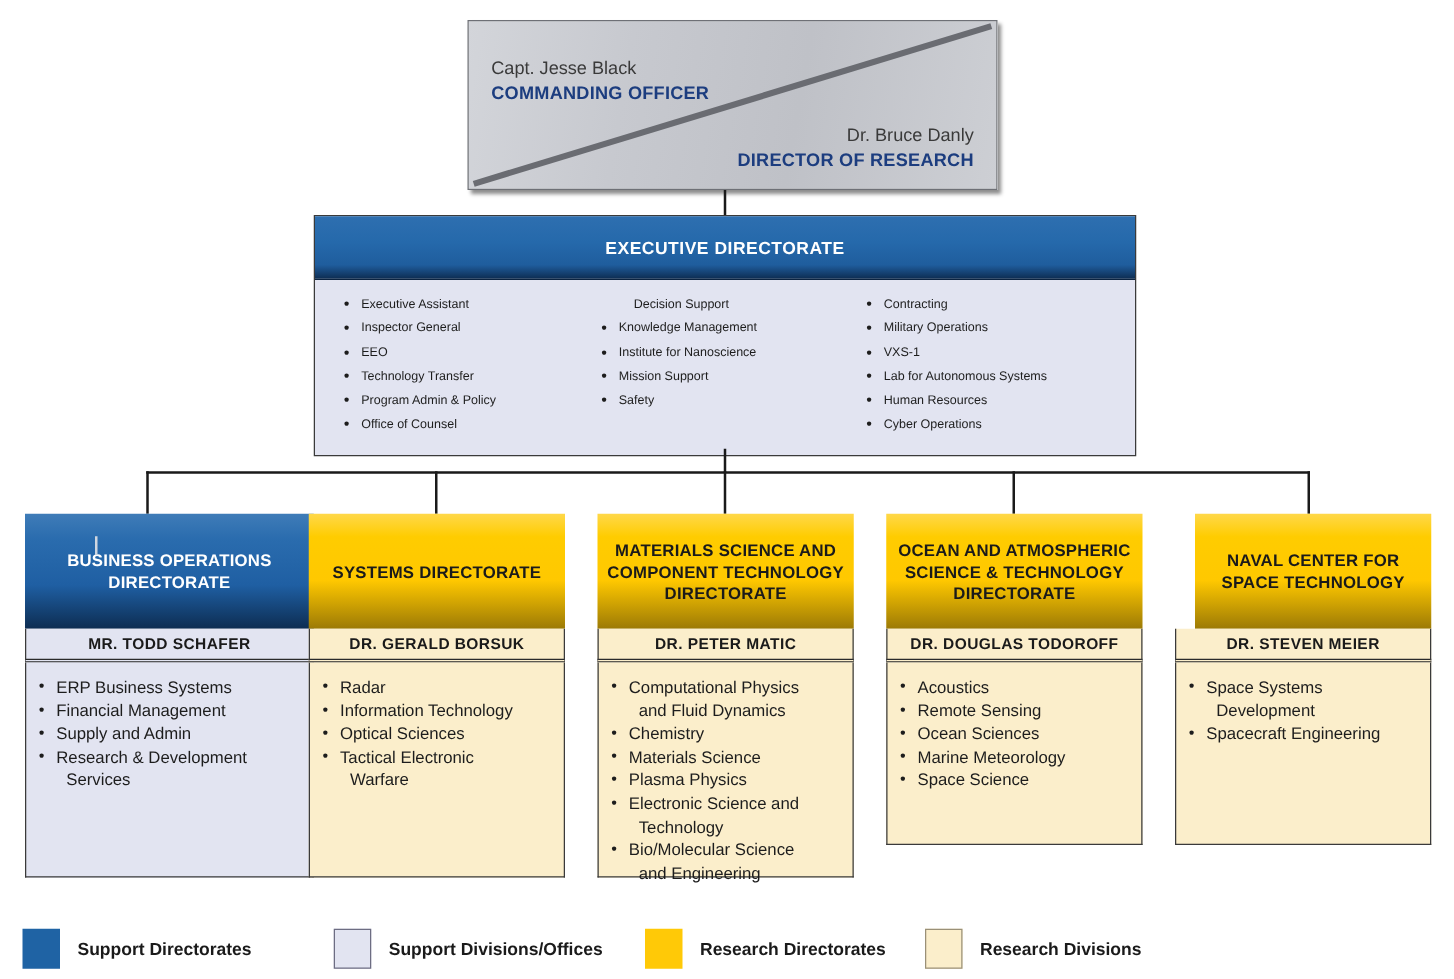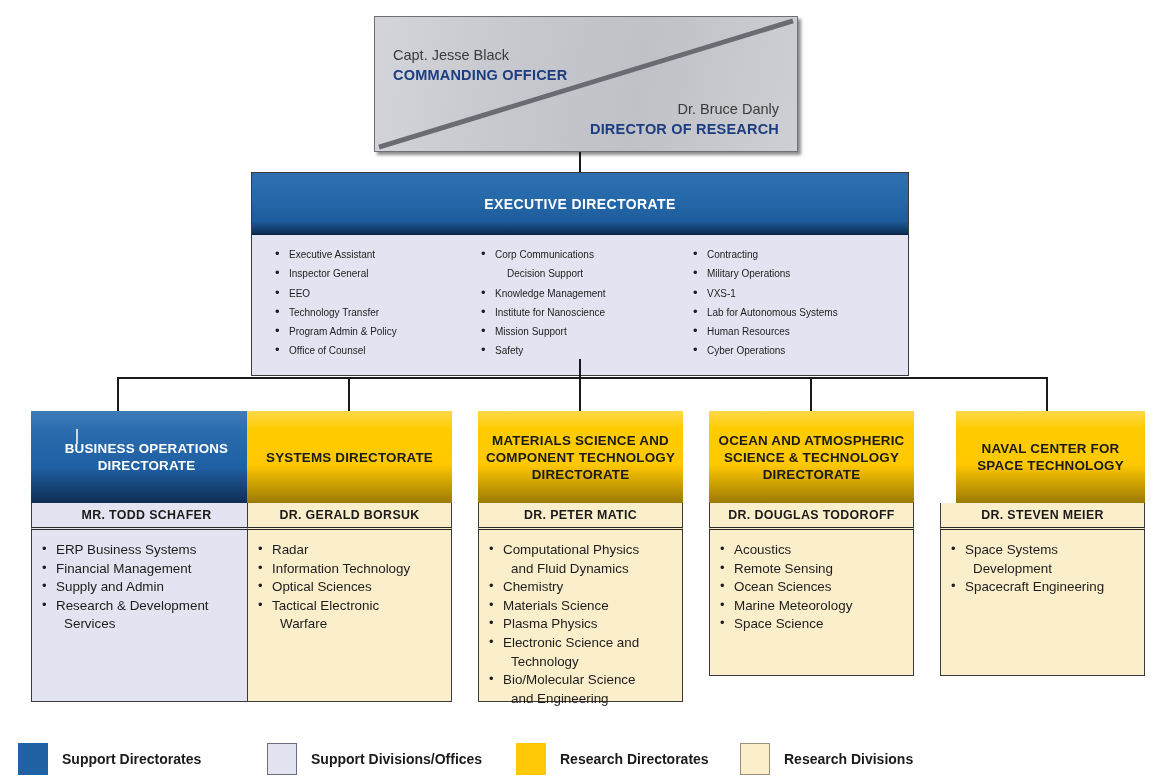--- a/index.html
+++ b/index.html
@@ -27,21 +27,21 @@
   #cmd-right{right:18px;top:82px;text-align:right;}
   .cmd-person{font-size:14.5px;color:#3a3a3a;line-height:20px;white-space:nowrap;}
   .cmd-role{font-size:14.5px;font-weight:bold;color:#1c3d7f;line-height:21px;letter-spacing:.2px;white-space:nowrap;}
 
   
   #exec{
     position:absolute;left:251px;top:172px;width:658px;
     box-sizing:border-box;border:1px solid #3a3a3a;
   }
   #exec-head{
-    height:62px;box-sizing:border-box;
+    height:51px;box-sizing:border-box;
     background:linear-gradient(180deg,#2e6fb0 0%,#2569ab 42%,#1f5d9d 78%,#0d2d52 100%);
     display:flex;align-items:center;justify-content:center;
     color:#ffffff;font-weight:bold;font-size:14px;letter-spacing:.4px;
     border-bottom:1px solid #0b2340;
   }
   #exec-body{
     background:#e2e4f1;padding:10px 0 14px 0;
     display:flex;
   }
   #exec-body .col{flex:0 0 auto;}
@@ -136,21 +136,20 @@
     <div id="exec-body">
       <div class="col">
           <div class="exec-li bul">Executive Assistant</div>
           <div class="exec-li bul">Inspector General</div>
           <div class="exec-li bul">EEO</div>
           <div class="exec-li bul">Technology Transfer</div>
           <div class="exec-li bul">Program Admin &amp; Policy</div>
           <div class="exec-li bul">Office of Counsel</div>
         </div>
       <div class="col">
-          <div class="exec-li bul">Corp Communications</div>
           <div class="exec-li cont">Decision Support</div>
           <div class="exec-li bul">Knowledge Management</div>
           <div class="exec-li bul">Institute for Nanoscience</div>
           <div class="exec-li bul">Mission Support</div>
           <div class="exec-li bul">Safety</div>
         </div>
       <div class="col">
           <div class="exec-li bul">Contracting</div>
           <div class="exec-li bul">Military Operations</div>
           <div class="exec-li bul">VXS-1</div>
@@ -163,21 +162,21 @@
 
   <div class="conn" style="left:579px;top:359px;width:2px;height:19px;"></div>
   <div class="conn" style="left:117px;top:377px;width:931px;height:2px;"></div>
   <div class="conn" style="left:117px;top:377px;width:2px;height:34px;"></div>
   <div class="conn" style="left:348px;top:377px;width:2px;height:34px;"></div>
   <div class="conn" style="left:579px;top:377px;width:2px;height:34px;"></div>
   <div class="conn" style="left:810px;top:377px;width:2px;height:34px;"></div>
   <div class="conn" style="left:1046px;top:377px;width:2px;height:34px;"></div>
 
   <div id="dir-host">
-      <div class="dir" style="left: 31px; top: 411px; width: 231px;">
+      <div class="dir" style="left: 20px; top: 411px; width: 231px;">
         <div class="dir-head blue" style="height: 92px;">BUSINESS OPERATIONS DIRECTORATE</div>
         <div class="dir-name blue">MR. TODD SCHAFER</div>
         <div class="dir-body blue" style="height: 172px;">
           <div class="dir-li">ERP Business Systems</div>
           <div class="dir-li">Financial Management</div>
           <div class="dir-li">Supply and Admin</div>
           <div class="dir-li">Research &amp; Development<span class="cont">Services</span></div>
         </div>
       </div>
       <div class="dir" style="left: 247px; top: 411px; width: 205px;">

